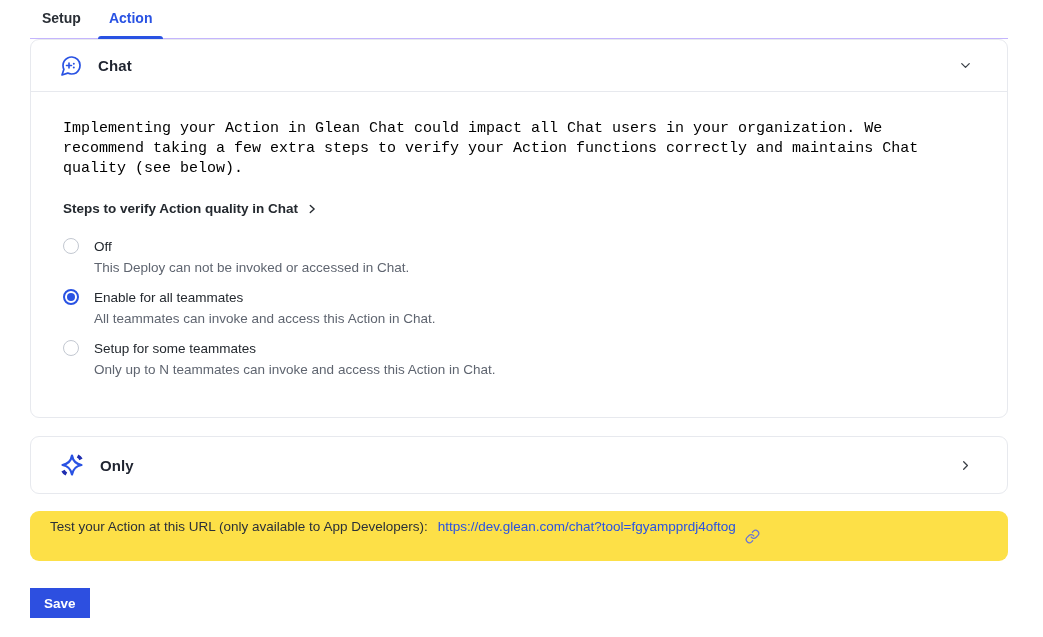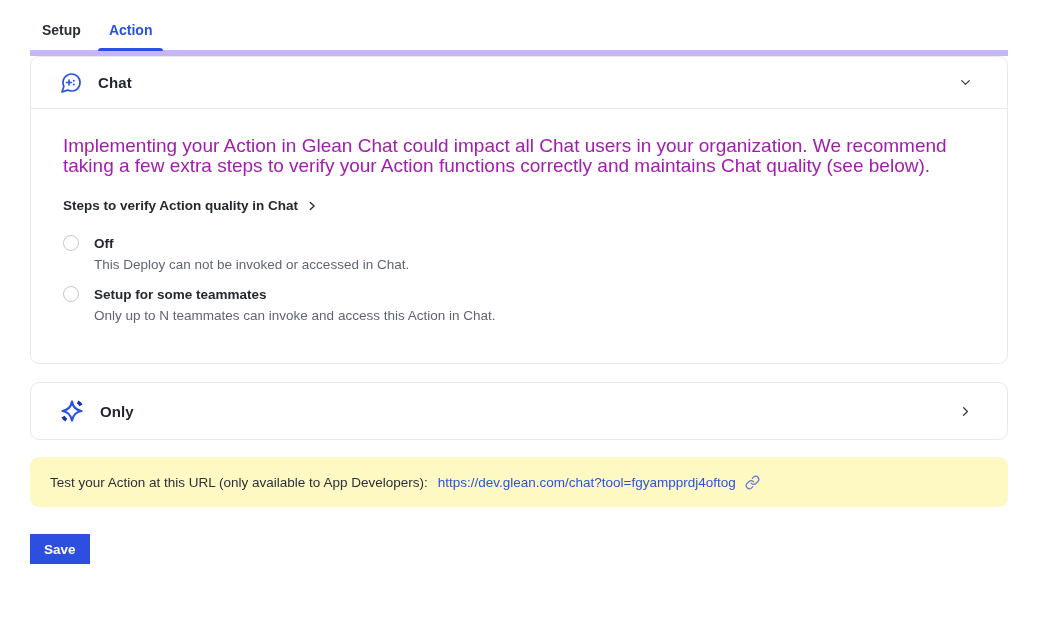--- a/index.html
+++ b/index.html
@@ -9,23 +9,23 @@
     height: 637px;
     font-family: "Liberation Sans", "DejaVu Sans", sans-serif;
     font-size: 14px;
     color: #40454d;
     overflow: hidden;
   }
   .page { width: 1043px; height: 637px; }
 
   
   .tabbar {
-    margin: 12px 35px 0 30px;
+    margin: 0 35px 0 30px;
     padding: 8px 10px 0 10px;
-    border-bottom: 6px solid #c4b5fd;
+    border-bottom: 1px solid #c4b5fd;
     display: flex;
     gap: 24px;
   }
   .tab {
     padding: 2px 2px 12px 2px;
     font-size: 14px;
     font-weight: 600;
     color: #2a2f36;
     cursor: pointer;
     position: relative;
@@ -68,22 +68,23 @@
     width: 24px; height: 24px;
     display: flex; align-items: center; justify-content: center;
     cursor: pointer;
     background: none; border: none;
   }
 
   .card-body { padding: 27px 32px 26px 32px; }
   .body-text {
     max-width: 885px;
     line-height: 20px;
-    color: #a21caf;
-    font-size: 19px;
+    color: #000000;
+    font-size: 15px;
+    font-family: Liberation Mono, monospace;
   }
   .steps-link {
     display: inline-flex;
     align-items: center;
     gap: 8px;
     margin-top: 22px;
     font-size: 13.5px;
     font-weight: 700;
     color: #24292f;
     cursor: pointer;
@@ -111,43 +112,42 @@
     content: "";
     position: absolute;
     left: 2px; top: 2px;
     width: 8px; height: 8px;
     border-radius: 50%;
     background: #2952e3;
   }
   .radio-label {
     margin-left: 15px;
     font-size: 13.5px;
-    font-weight: 700;
+    font-weight: 400;
     color: #24292f;
     cursor: pointer;
   }
   .radio-desc {
     margin: 4px 0 0 31px;
     font-size: 13.5px;
     color: #5f6570;
     line-height: 19px;
   }
 
   
   .apps-card { margin-top: 18px; }
   .apps-card .card-header { min-height: 56px; padding-top: 15px; padding-bottom: 15px; }
 
   
   .url-banner {
     margin-top: 17px;
-    background: #fef9c3;
+    background: #fde047;
     border-radius: 9px;
     min-height: 50px;
     display: flex;
-    align-items: center;
     padding: 8px 20px;
   }
   .url-label { color: #2b3038; font-size: 13.5px; }
   .url-link {
     margin-left: 10px;
     color: #2952e3;
     font-size: 13.5px;
     text-decoration: none;
     cursor: pointer;
   }
@@ -217,20 +217,27 @@
         <div class="radio-group">
 
           <div class="radio-option">
             <div class="radio-row">
               <input type="radio" name="chat-access" id="opt-off" style="">
               <label class="radio-label" for="opt-off">Off</label>
             </div>
             <div class="radio-desc">This Deploy can not be invoked or accessed in Chat.</div>
           </div>
 
+          <div class="radio-option">
+            <div class="radio-row">
+              <input type="radio" name="chat-access" id="opt-all" checked="" style="">
+              <label class="radio-label" for="opt-all">Enable for all teammates</label>
+            </div>
+            <div class="radio-desc">All teammates can invoke and access this Action in Chat.</div>
+          </div>
 
           <div class="radio-option">
             <div class="radio-row">
               <input type="radio" name="chat-access" id="opt-some" style="">
               <label class="radio-label" for="opt-some">Setup for some teammates</label>
             </div>
             <div class="radio-desc">Only up to N teammates can invoke and access this Action in Chat.</div>
           </div>
 
         </div>

